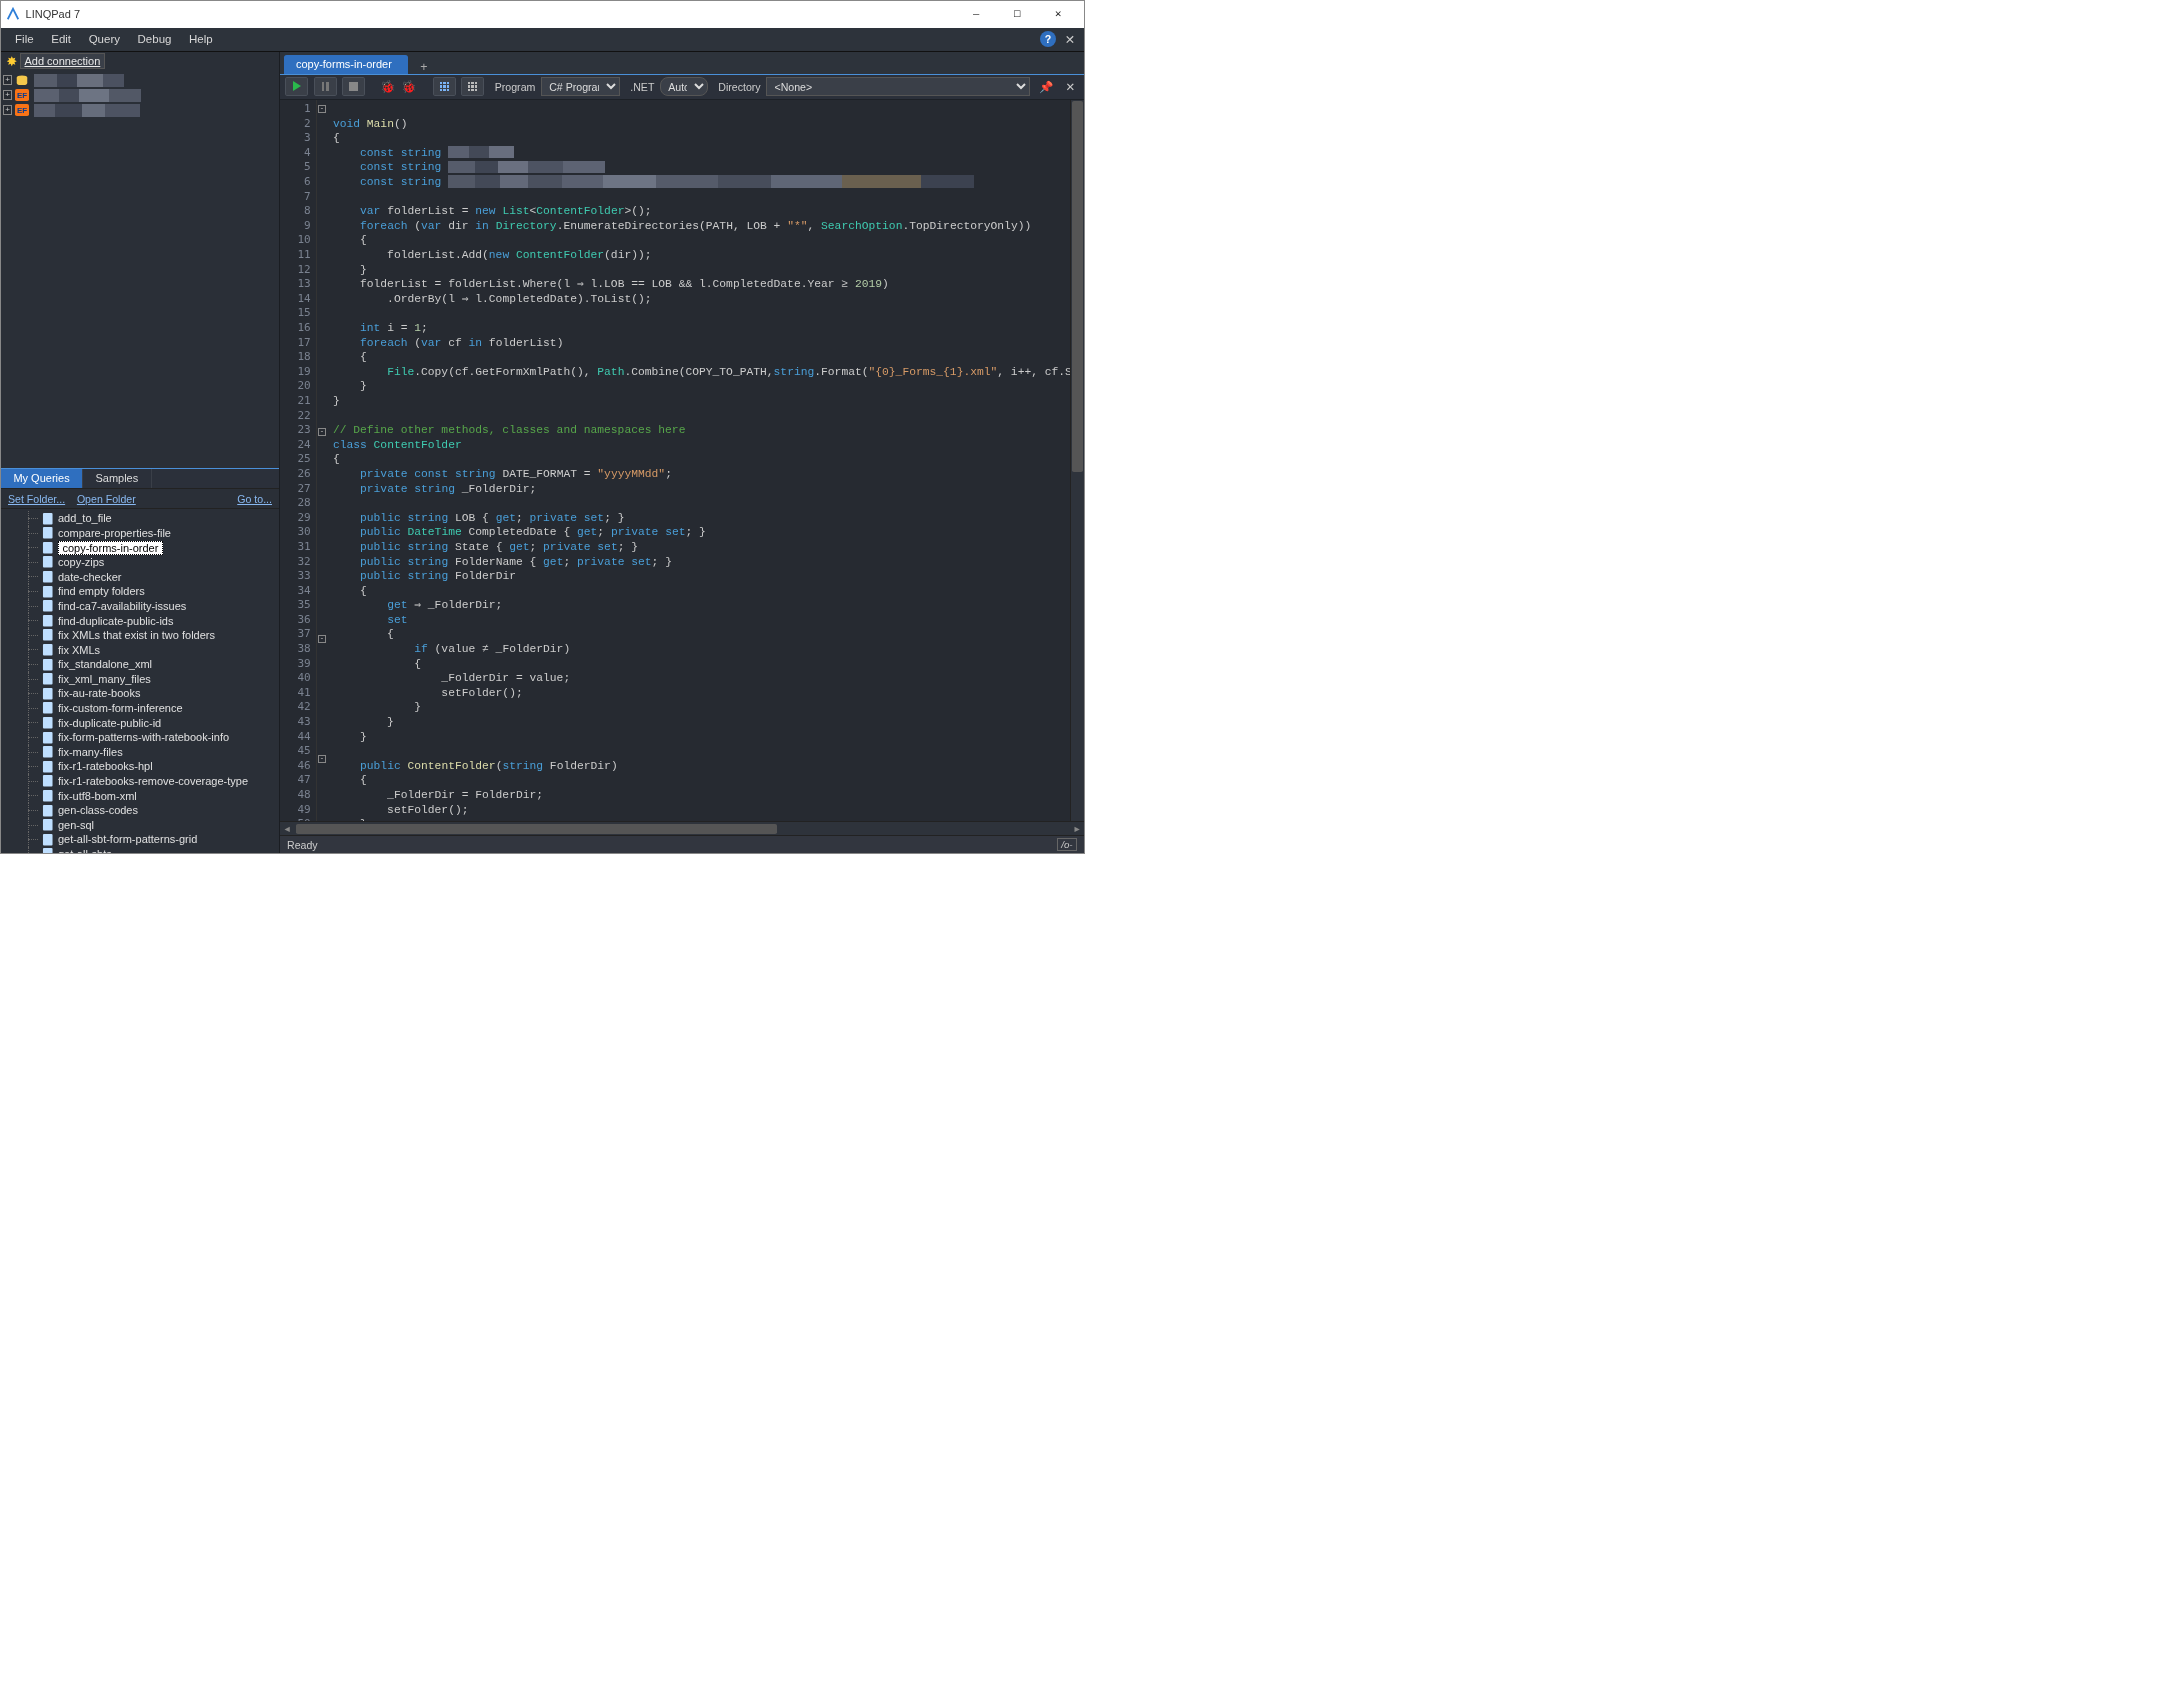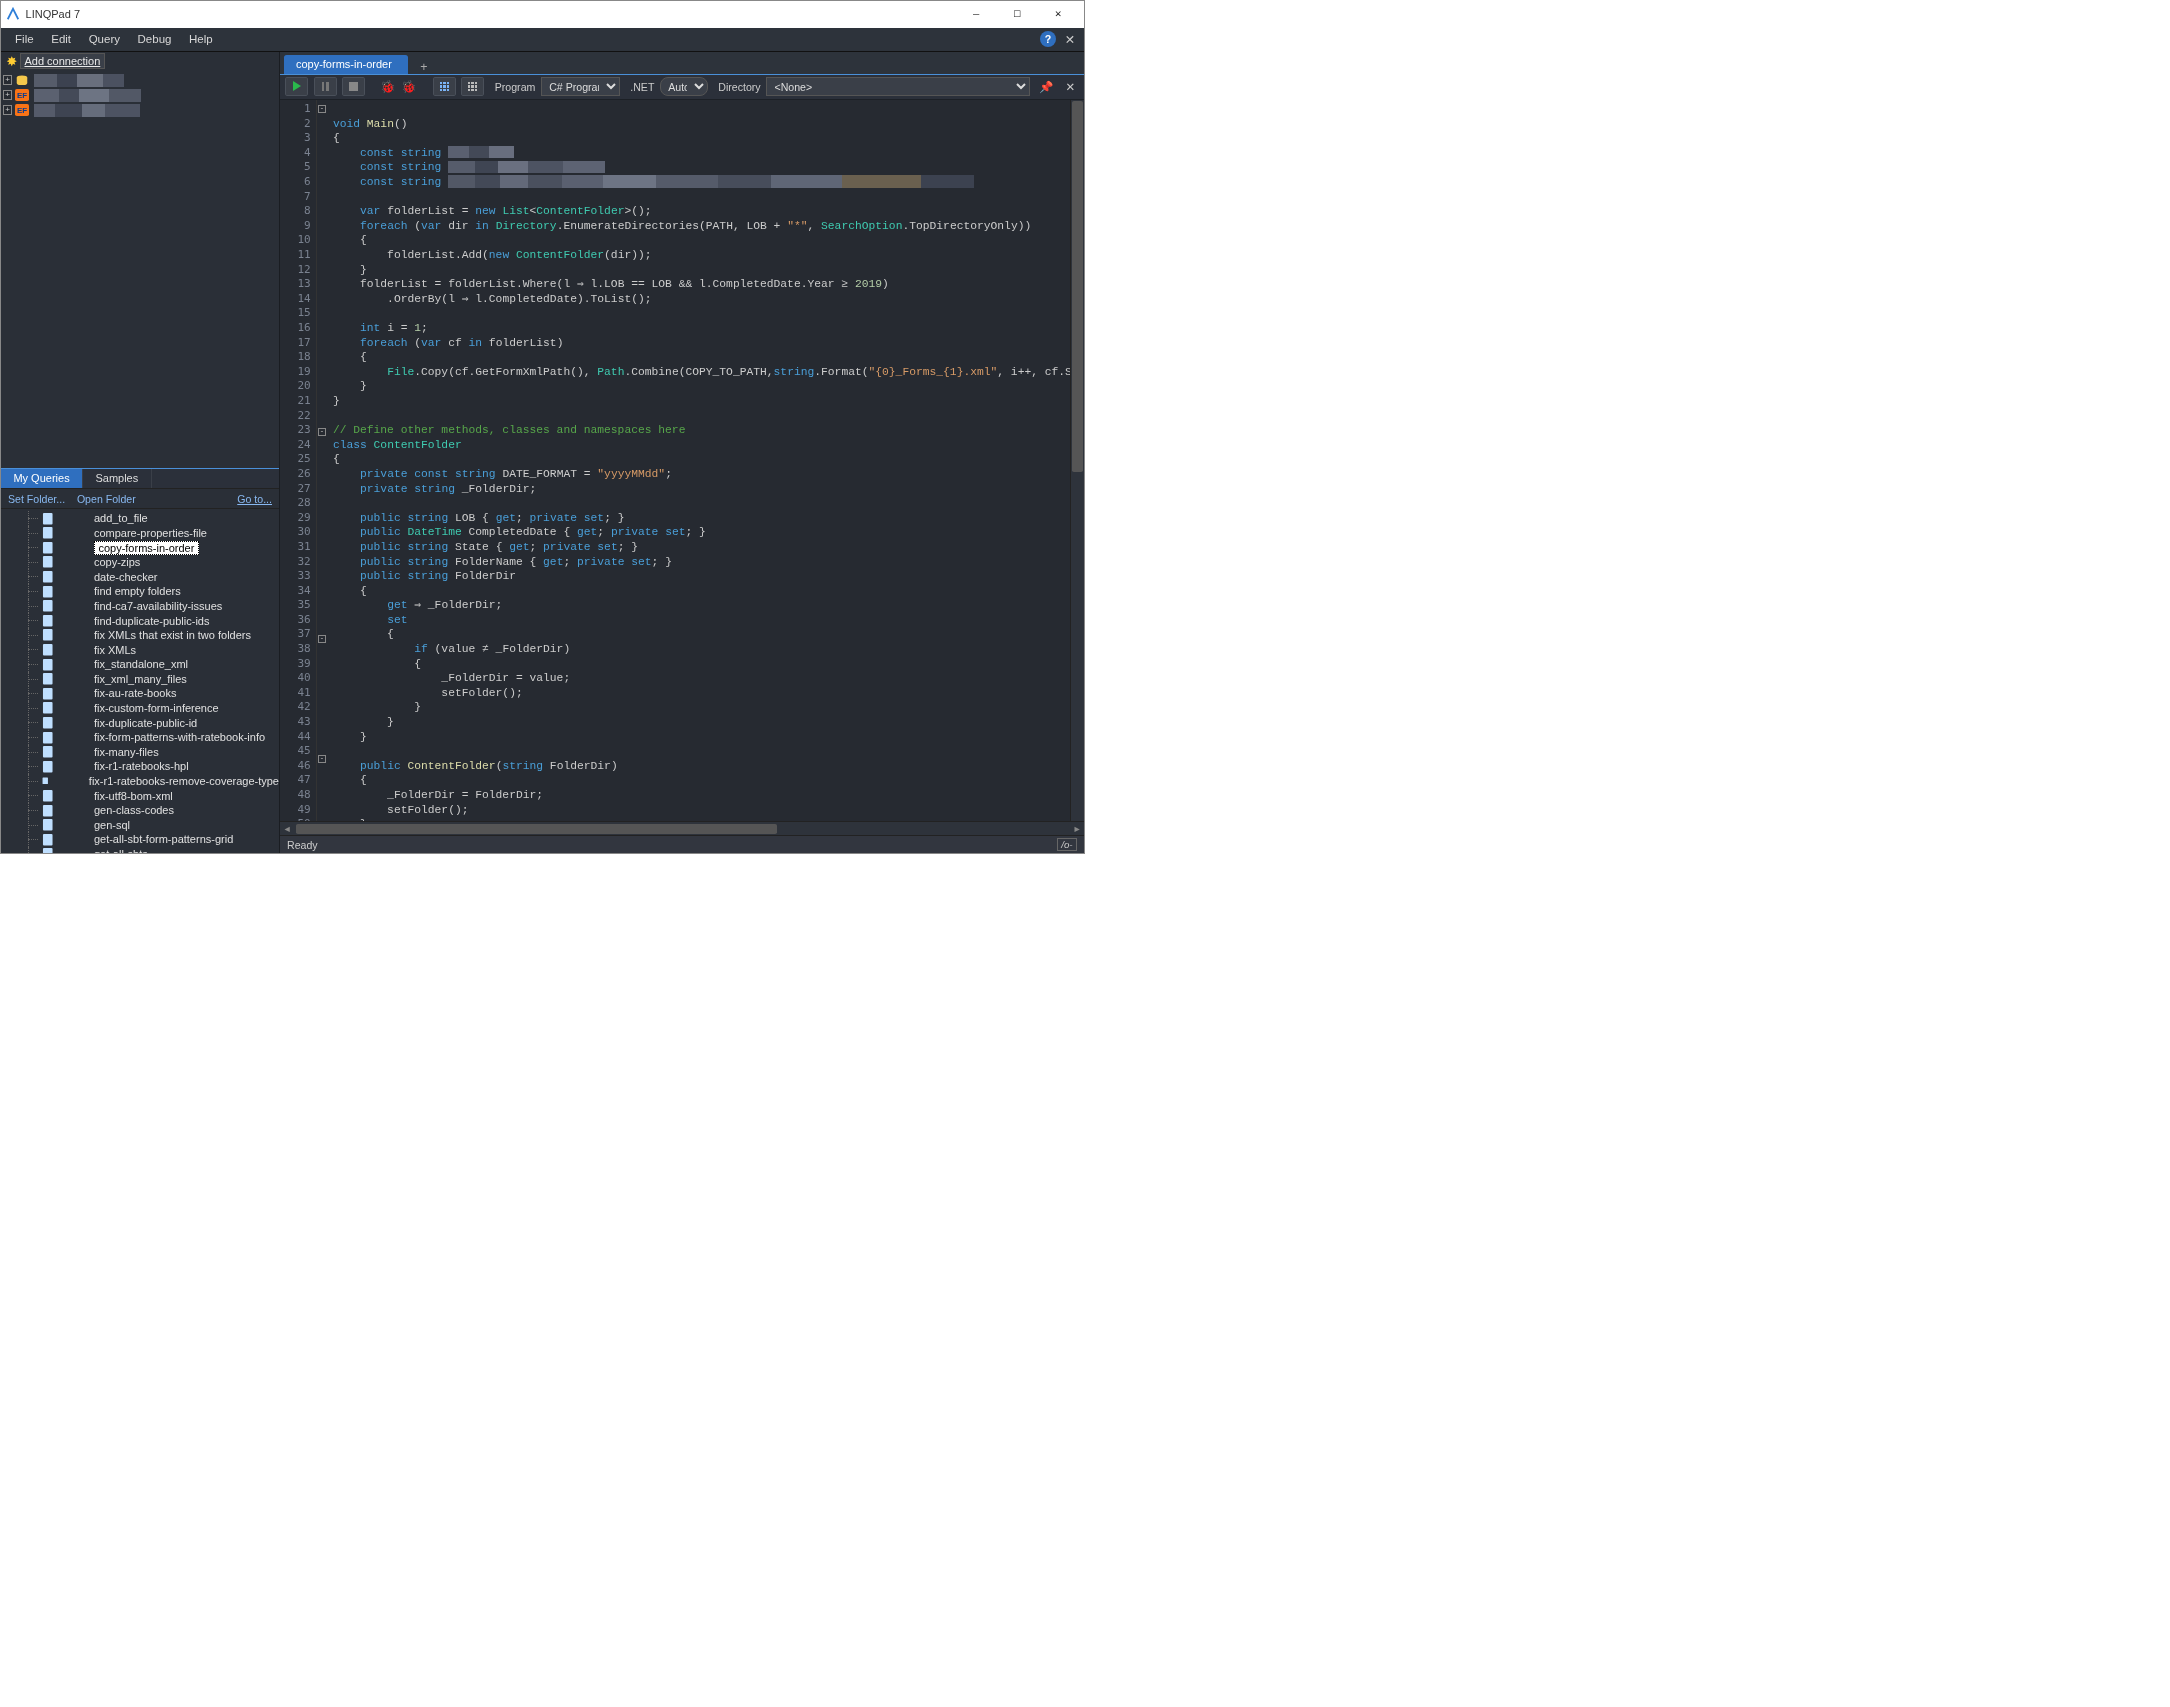--- a/index.html
+++ b/index.html
@@ -139,37 +139,36 @@
     border-right: 0.9px solid #3a3f48;
     text-align: center;
   }
   .qtab.active { background: #2f6fbf; color: #fff; }
   .query-actions {
     display: flex; justify-content: space-between;
     padding: 3.5px 7px; font-size: 10.6px; background: #2a2f37;
     border-bottom: 0.9px solid #222;
   }
   .query-actions .left-links a {
-    color: #88b8f0; margin-right: 8.8px; text-align: right;
+    color: #88b8f0; text-decoration: underline; margin-right: 8.8px; text-align: right;
   }
   .query-actions .goto a { color: #88b8f0; text-decoration: underline; }
   .file-tree {
     flex: 1;
     overflow-y: auto;
     padding: 1.8px 0 5.3px 0;
     background: #2a2f37;
   }
   .file-row {
     display: flex; align-items: center;
     padding: 0 0 0 41px;
     height: 14.6px;
     font-size: 11px;
     color: #e0e0e0;
     position: relative;
-    gap: 36px;
   }
   .file-row::before {
     content: "";
     position: absolute;
     left: 26.5px; top: 0; height: 100%;
     border-left: 0.9px dotted #666;
   }
   .file-row .twig {
     position: absolute; left: 26.5px; top: 7px; width: 10.6px;
     border-top: 0.9px dotted #666;

